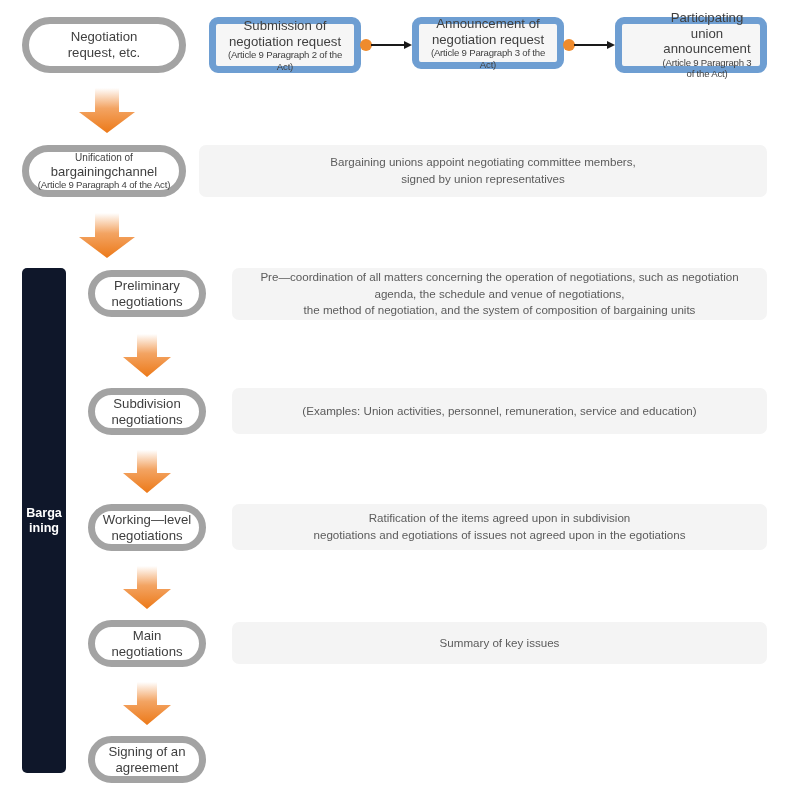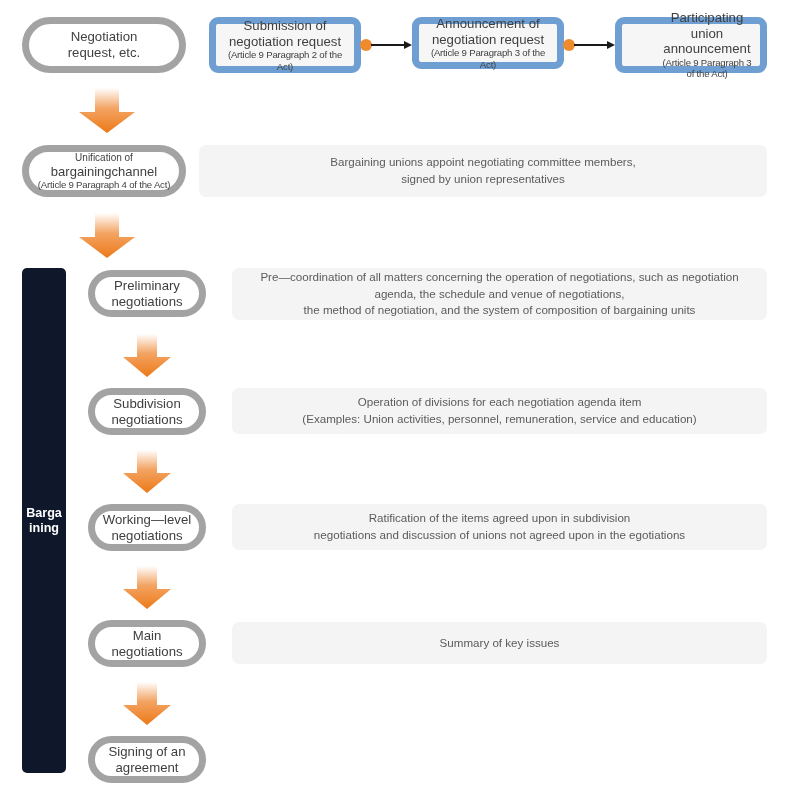--- a/index.html
+++ b/index.html
@@ -232,21 +232,20 @@
   </div>
 
   <div class="node pill" style="left:88px; top:388px; width:118px; height:47px;">
     <div class="inner">
       <span class="ln main">Subdivision</span>
       <span class="ln main">negotiations</span>
     </div>
   </div>
   <div class="panel" style="left:232px; top:388px; width:535px; height:46px;">
     <div class="ptxt">
-      <span>Operation of divisions for each negotiation agenda item</span>
       <span>(Examples: Union activities, personnel, remuneration, service and education)</span>
     </div>
   </div>
 
   <div class="down-arrow" style="left:122px; top:450px; width:50px; height:44px;">
     <svg viewBox="0 0 50 44" preserveAspectRatio="none">
       <defs>
         <linearGradient id="ag4" x1="0" y1="0" x2="0" y2="1">
           <stop offset="0%" stop-color="#ffffff"></stop>
           <stop offset="45%" stop-color="#f3a463"></stop>
@@ -259,21 +258,21 @@
 
   <div class="node pill" style="left:88px; top:504px; width:118px; height:47px;">
     <div class="inner">
       <span class="ln main">Working—level</span>
       <span class="ln main">negotiations</span>
     </div>
   </div>
   <div class="panel" style="left:232px; top:504px; width:535px; height:46px;">
     <div class="ptxt">
       <span>Ratification of the items agreed upon in subdivision</span>
-      <span>negotiations and discussion of unions not agreed upon in the egotiations</span>
+      <span>negotiations and egotiations of issues not agreed upon in the egotiations</span>
     </div>
   </div>
 
   <div class="down-arrow" style="left:122px; top:566px; width:50px; height:44px;">
     <svg viewBox="0 0 50 44" preserveAspectRatio="none">
       <defs>
         <linearGradient id="ag5" x1="0" y1="0" x2="0" y2="1">
           <stop offset="0%" stop-color="#ffffff"></stop>
           <stop offset="45%" stop-color="#f3a463"></stop>
           <stop offset="100%" stop-color="#ec7918"></stop>

